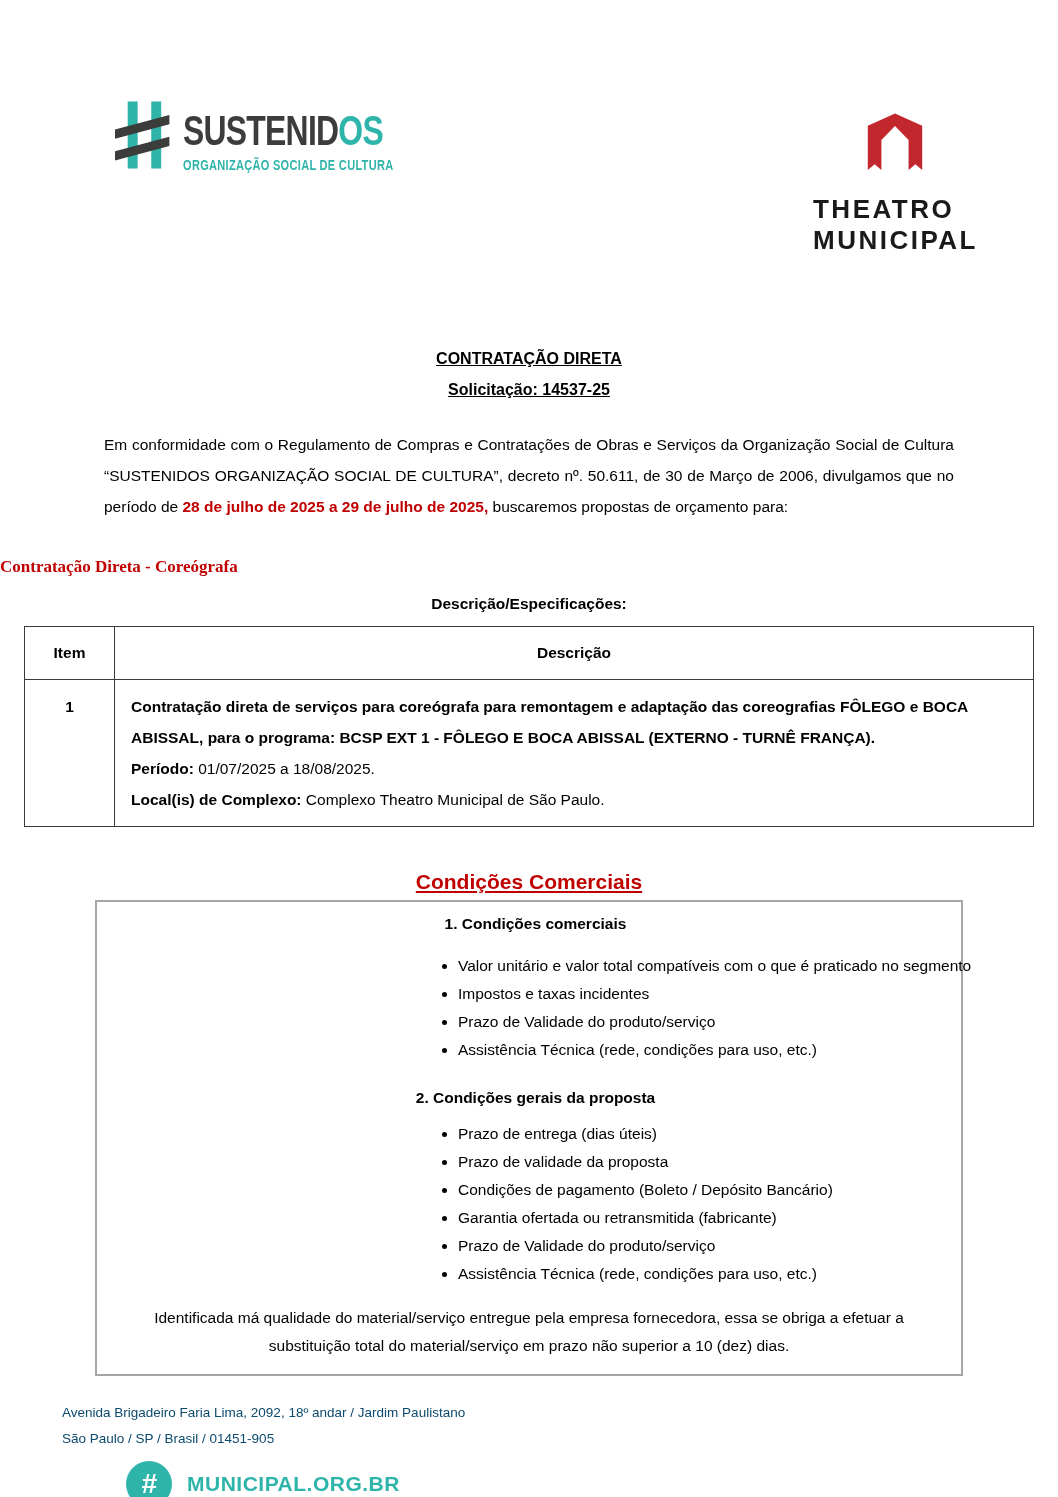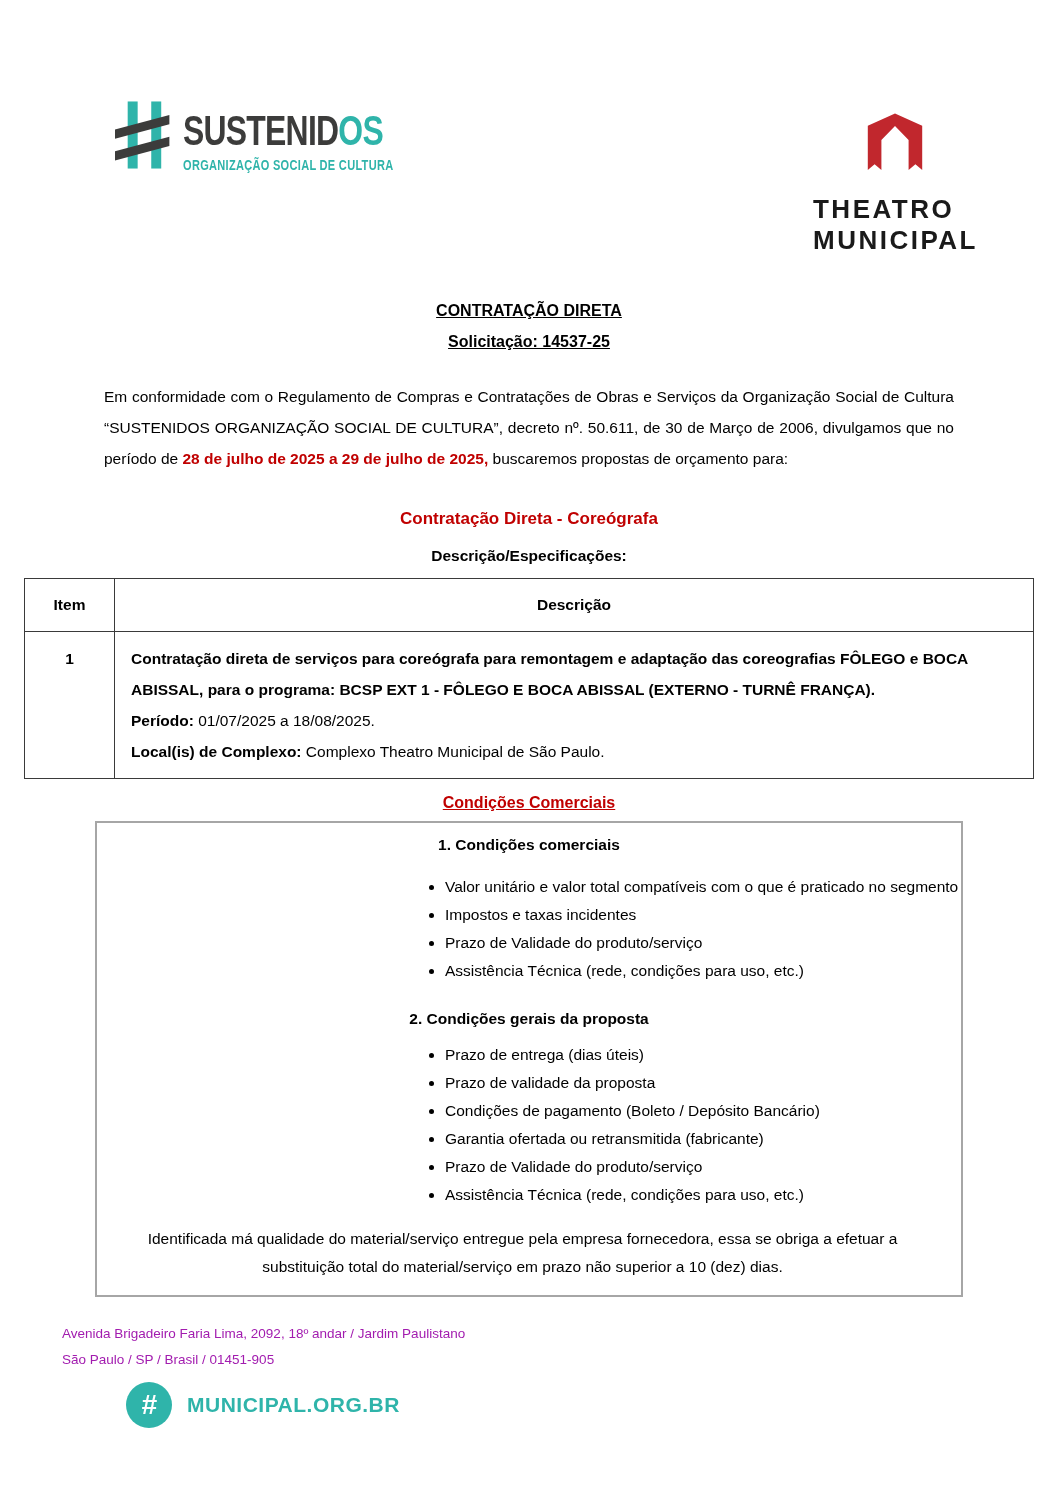--- a/index.html
+++ b/index.html
@@ -32,63 +32,63 @@
     margin-top: 5px; font-size: 14.5px; font-weight: bold;
     color: #2fb4aa; letter-spacing: 0.4px; white-space: nowrap;
   }
   .tm-logo { display: flex; align-items: center; gap: 16px; margin-top: 8px; flex-direction: column; }
   .tm-text {
     font-size: 26px; font-weight: bold; color: #1a1a1a;
     letter-spacing: 2.5px; line-height: 1.18; white-space: nowrap;
   }
 
   
-  .doc-title { text-align: center; margin-top: 40px; font-size: 16px; font-weight: bold; line-height: 31px; }
+  .doc-title { text-align: center; margin-top: 88px; font-size: 16px; font-weight: bold; line-height: 31px; }
   .doc-title .underlined { text-decoration: underline; }
 
   .intro {
     margin: 24px 104px 0 104px;
     font-size: 15.5px;
     line-height: 31px;
     text-align: justify;
   }
   .intro .highlight { color: #c00000; font-weight: bold; }
 
   .object-heading {
-    margin-top: 32px; text-align: center;
-    color: #c00000; font-size: 17px; font-weight: bold; line-height: 26px;
+    margin-top: 32px; 
+    color: #c00000; font-size: 17px; font-weight: bold; line-height: 26px; font-family: Liberation Serif, serif;
   }
   .spec-heading {
     margin-top: 12px; text-align: center;
     font-size: 15.5px; font-weight: bold; line-height: 24px;
   }
 
   table.spec {
     margin: 10px auto 0 auto;
     width: 1010px;
     border-collapse: collapse;
   }
   table.spec th, table.spec td { border: 1.5px solid #3a3a3a; font-size: 15.5px; vertical-align: top; }
   table.spec th { padding: 17px 8px; text-align: center; font-weight: bold; }
   th.col-item { width: 90px; }
   td.cell-item { text-align: center; font-weight: bold; padding: 11px 4px; line-height: 31px; }
   td.cell-desc { padding: 11px 16px 11px 16px; line-height: 31px; }
   .bold { font-weight: bold; }
 
   .commercial-heading {
-    margin-top: 12px; text-align: center;
-    color: #c00000; font-size: 16px; font-weight: bold;
+    margin-top: 43px; text-align: center;
+    color: #c00000; font-size: 21px; font-weight: bold;
     line-height: 24px;
   }
   .commercial-heading span { text-decoration: underline; }
 
   .commercial-box {
     margin: 6px 95px 0 95px;
     border: 2px solid #a6a6a6;
-    padding: 10px 0 14px 0;
+    padding: 10px 0 14px 13px;
   }
   .box-subheading { text-align: center; font-size: 15.5px; font-weight: bold; line-height: 24px; }
   .box-subheading.second { margin-top: 22px; }
   .commercial-box ul {
     margin: 16px 0 0 322px;
     padding-left: 26px;
     width: 540px;
     font-size: 15.5px;
     line-height: 28px;
   }
@@ -98,21 +98,21 @@
     text-align: center;
     font-size: 15.5px;
     line-height: 28px;
   }
 
   
   .footer-address {
     margin: 24px 0 0 62px;
     font-size: 13.5px;
     line-height: 26px;
-    color: #a21caf;
+    color: #0c4a6e;
   }
   .footer-brand { display: flex; align-items: center; gap: 15px; margin: 9px 0 0 126px; }
   .hash-circle {
     width: 46px; height: 46px; border-radius: 50%;
     background: #2fb4aa; color: #fff;
     display: flex; align-items: center; justify-content: center;
     font-size: 28px; font-weight: bold; font-style: italic;
     line-height: 1;
   }
   .footer-site {

